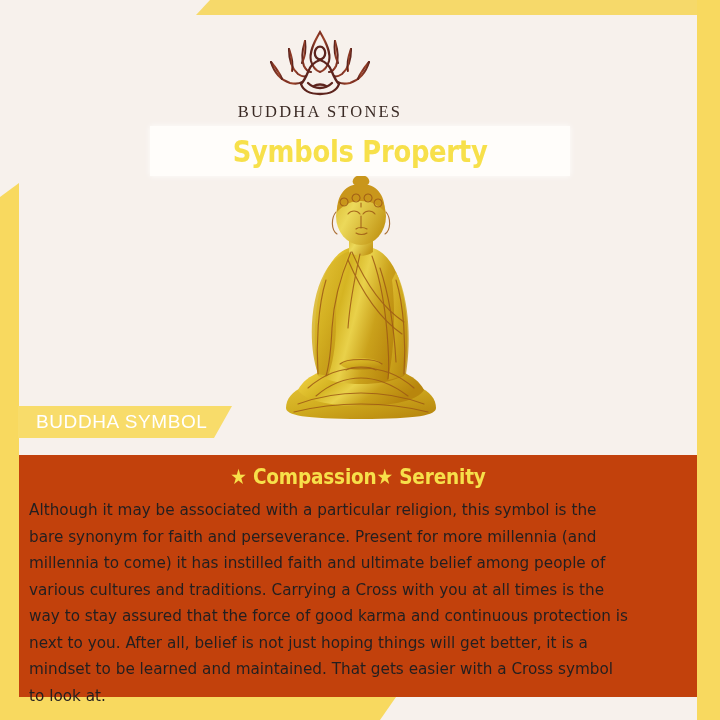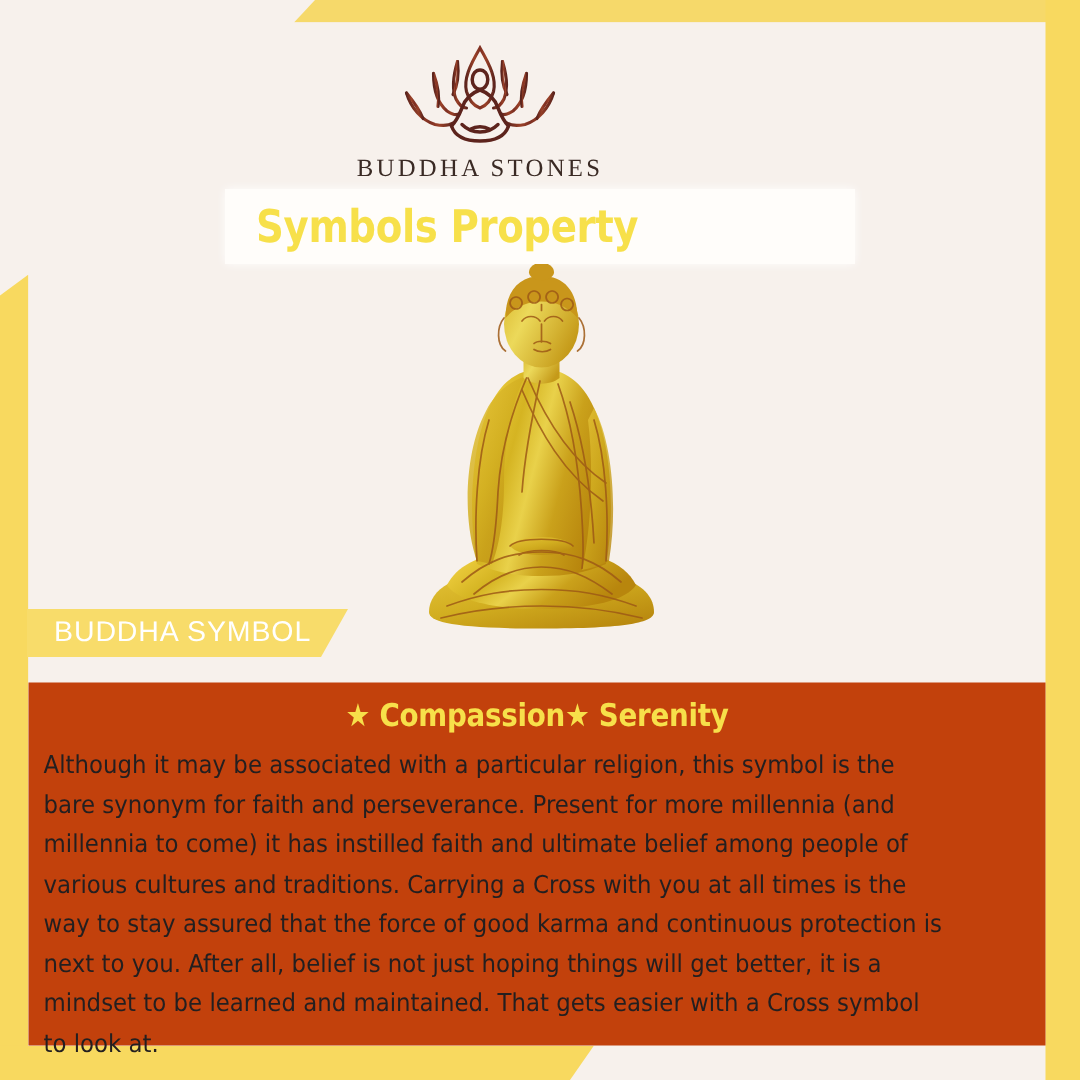--- a/index.html
+++ b/index.html
@@ -83,21 +83,21 @@
   .title-banner {
     position: absolute;
     left: 150px;
     top: 126px;
     width: 420px;
     height: 50px;
     background: #fffdfa;
     box-shadow: 0 0 6px rgba(255,255,255,0.9);
     display: flex;
     align-items: center;
-    justify-content: flex-start;
+    justify-content: center;
   }
   .title-text {
     font-family: "DejaVu Sans", sans-serif;
     font-weight: bold;
     font-size: 30px;
     color: #f7e04a;
     letter-spacing: -0.3px;
     transform: scaleX(0.86);
     white-space: nowrap;
   }

